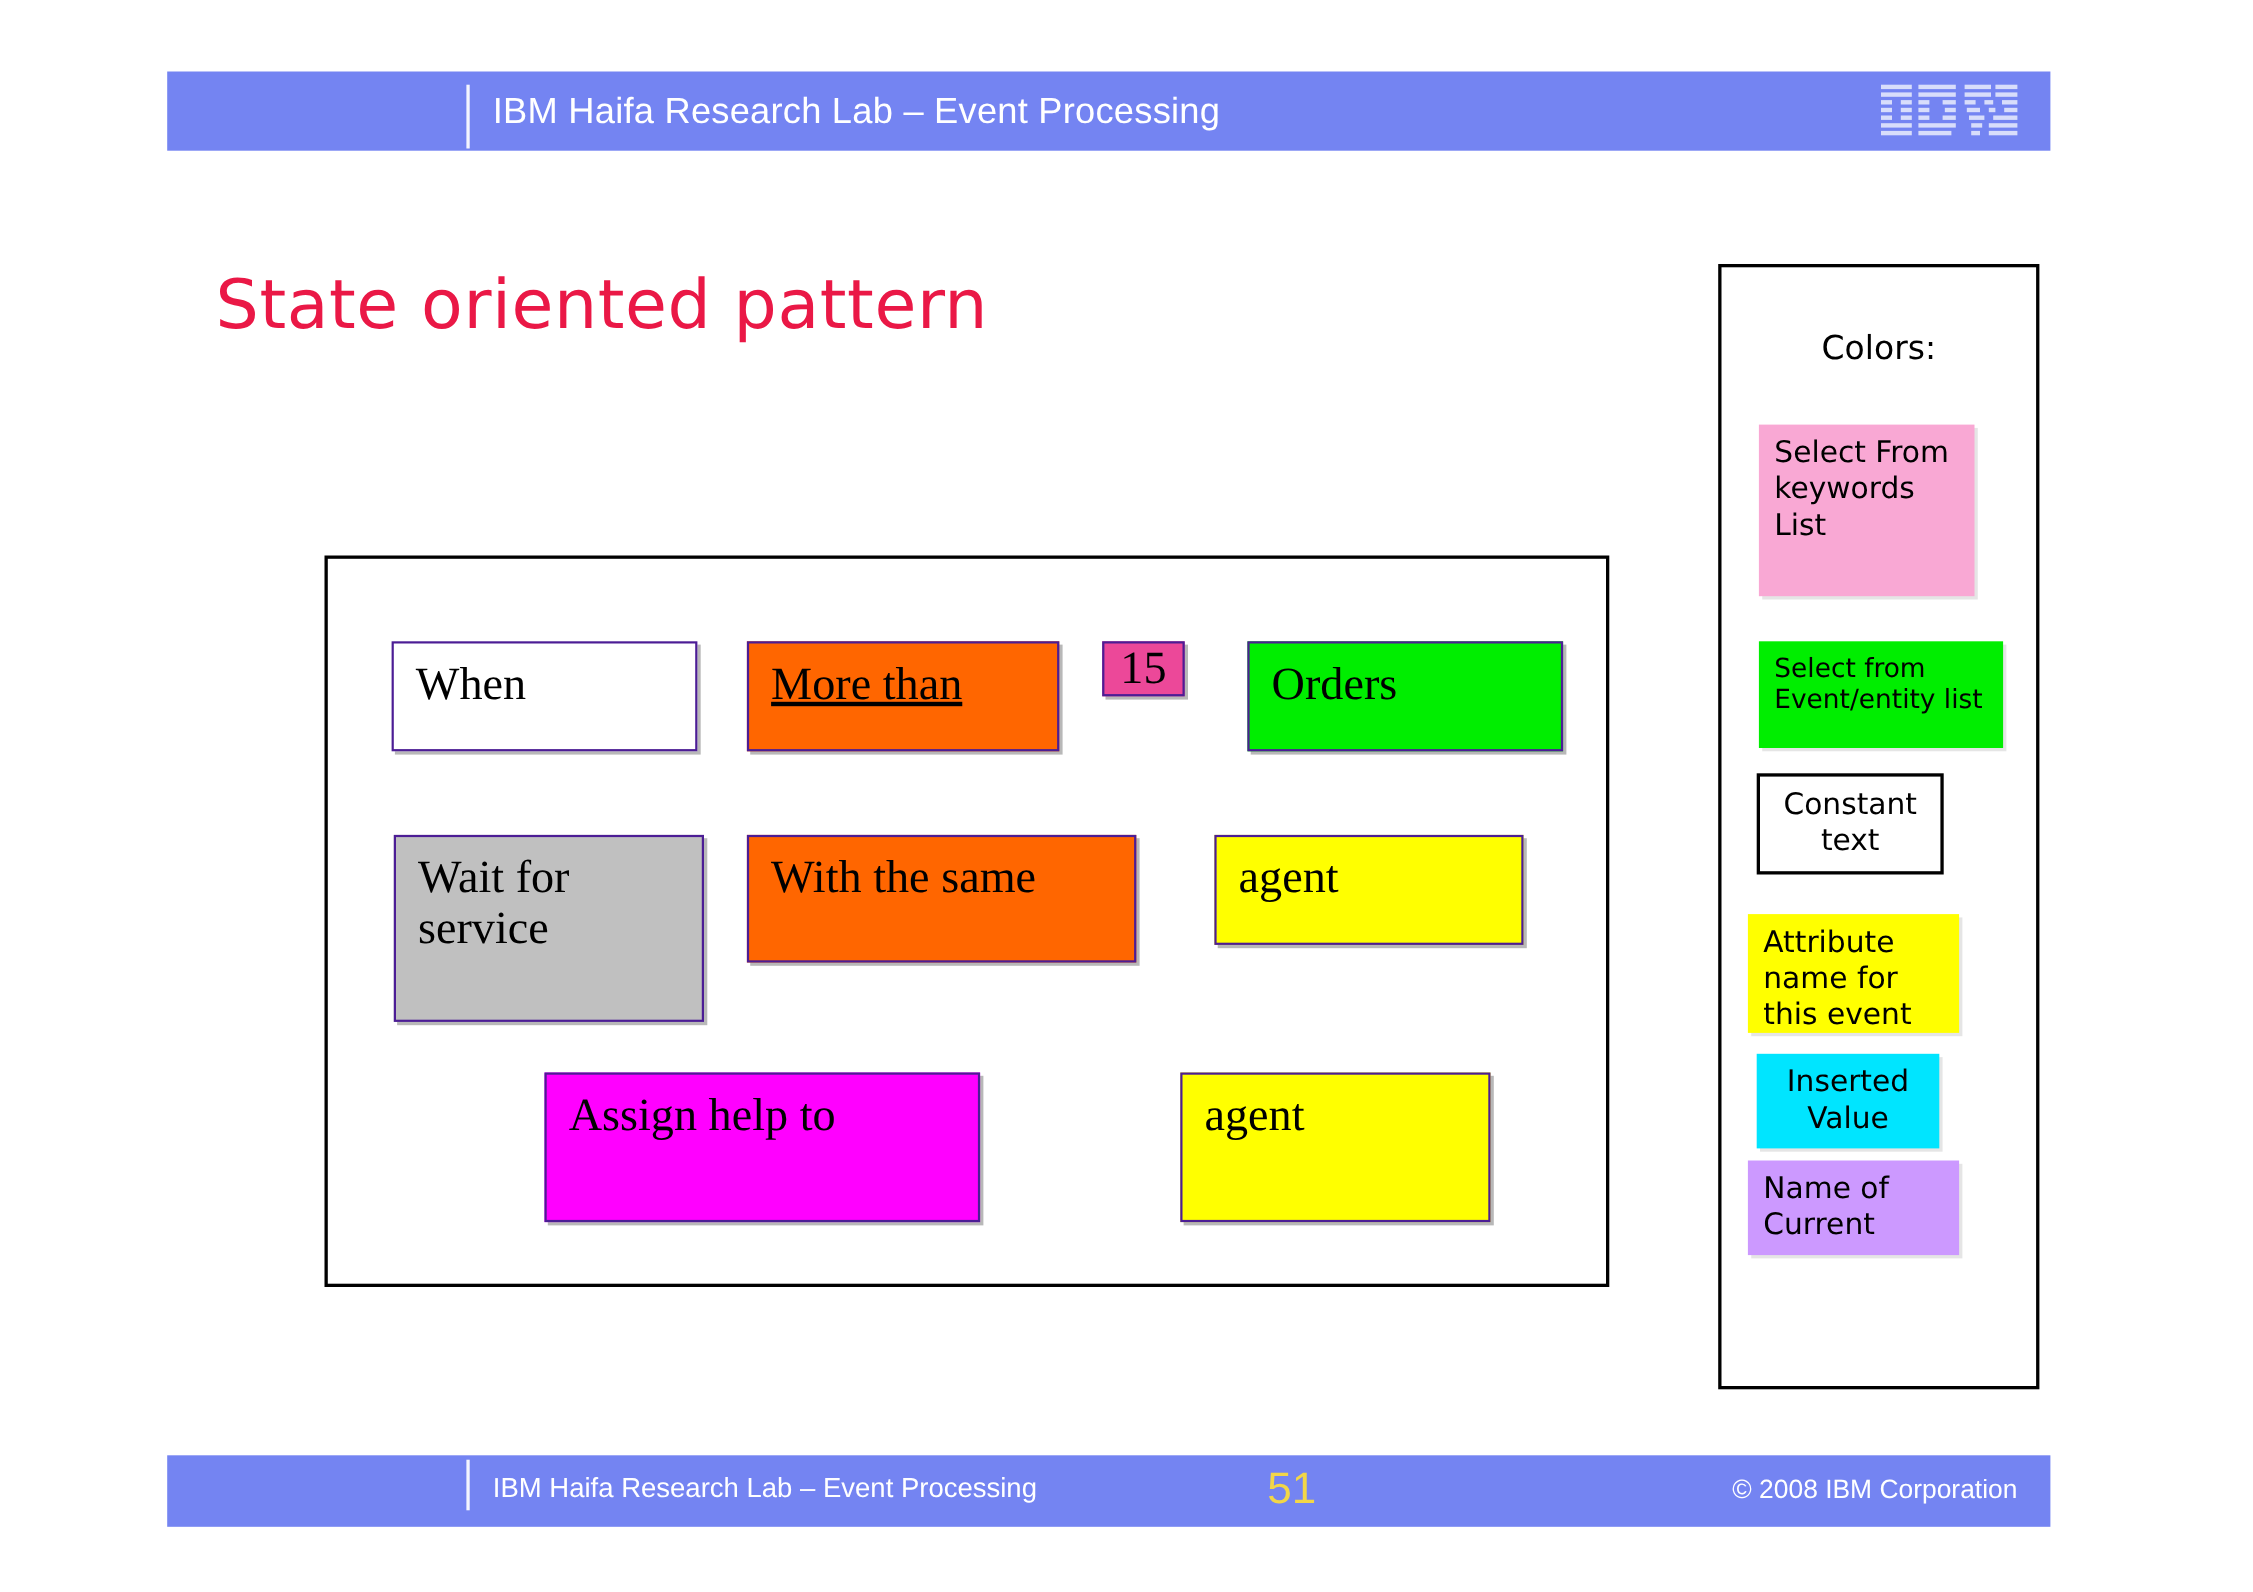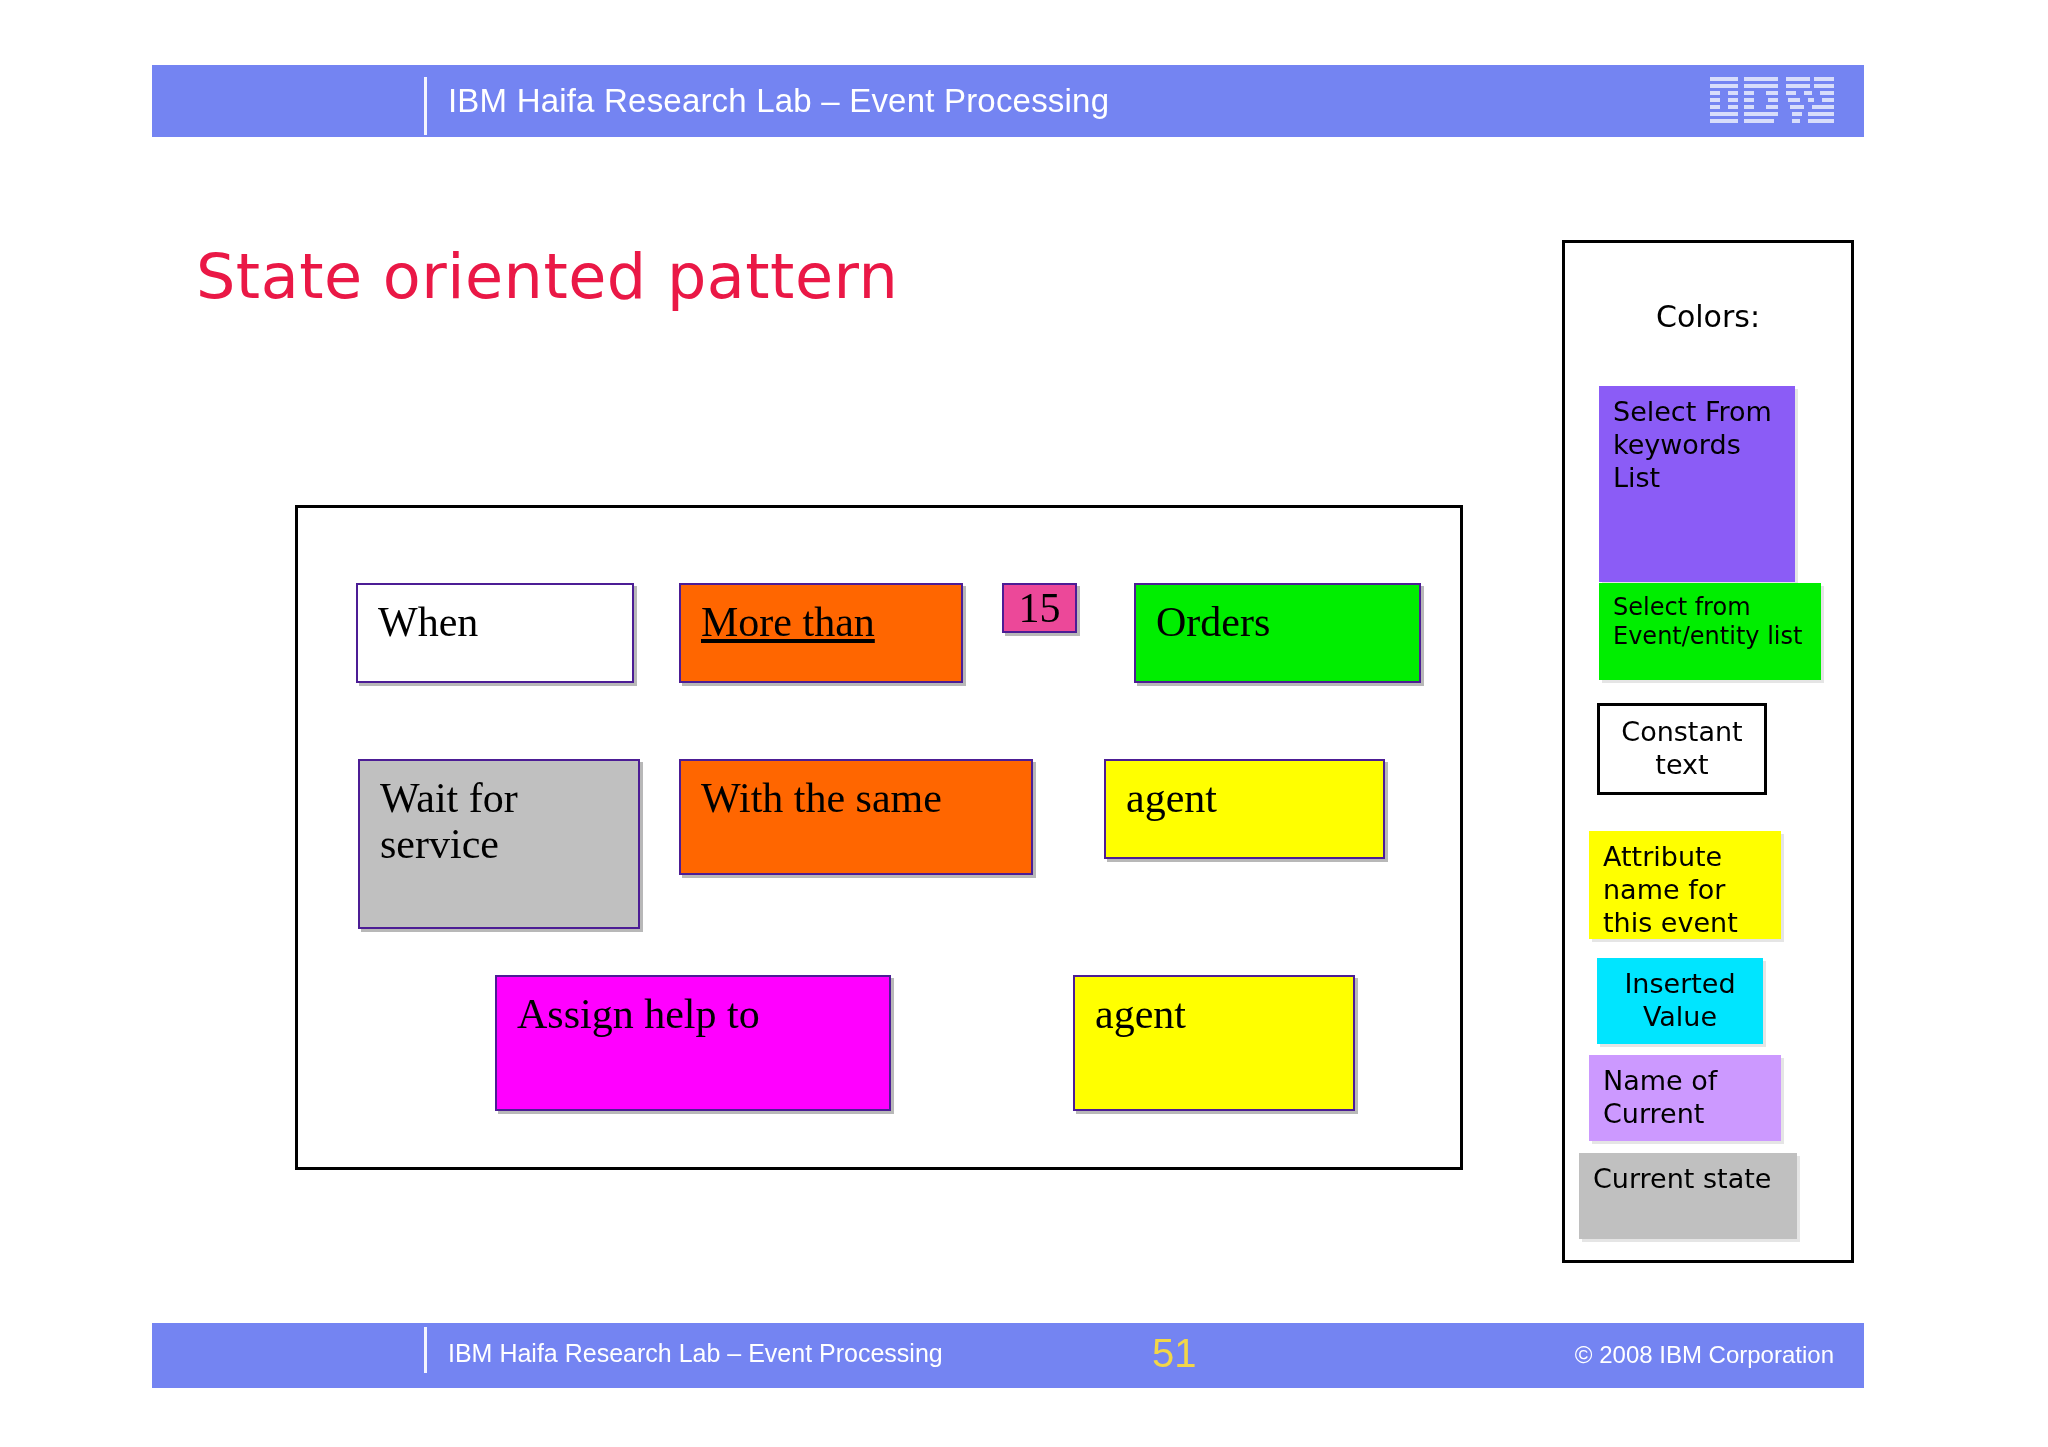--- a/index.html
+++ b/index.html
@@ -276,21 +276,21 @@
 
   <div class="dbox" style="left:775px; top:447px; width:282px; height:136px; background:#ffff00;">
     <span>agent</span>
   </div>
 
 </div>
 
 <div id="legend-panel">
   <div id="legend-heading">Colors:</div>
 
-  <div class="legend-swatch" style="left:34px; top:143px; width:196px; height:196px; background:#8b5cf6;">
+  <div class="legend-swatch" style="left:34px; top:143px; width:196px; height:156px; background:#f9a8d4;">
     <span>Select From keywords List</span>
   </div>
 
   <div class="legend-swatch" style="left:34px; top:340px; width:222px; height:97px; font-size:24px; background:#00ee00;">
     <span>Select from Event/entity list</span>
   </div>
 
   <div class="legend-swatch centered outlined" style="left:32px; top:460px; width:170px; height:92px;">
     <span>Constant text</span>
   </div>
@@ -300,23 +300,20 @@
   </div>
 
   <div class="legend-swatch centered" style="left:32px; top:715px; width:166px; height:86px; background:#00e5ff;">
     <span>Inserted Value</span>
   </div>
 
   <div class="legend-swatch" style="left:24px; top:812px; width:192px; height:86px; background:#cc99ff;">
     <span>Name of Current</span>
   </div>
 
-  <div class="legend-swatch" style="left:14px; top:910px; width:218px; height:86px; background:#c0c0c0;">
-    <span>Current state</span>
-  </div>
 </div>
 
 <div id="footer-bar">
   <div id="footer-sep"></div>
   <div id="footer-title">IBM Haifa Research Lab – Event Processing</div>
   <div id="footer-page">51</div>
   <div id="footer-copyright">© 2008 IBM Corporation</div>
 </div>
 
 </body></html>

